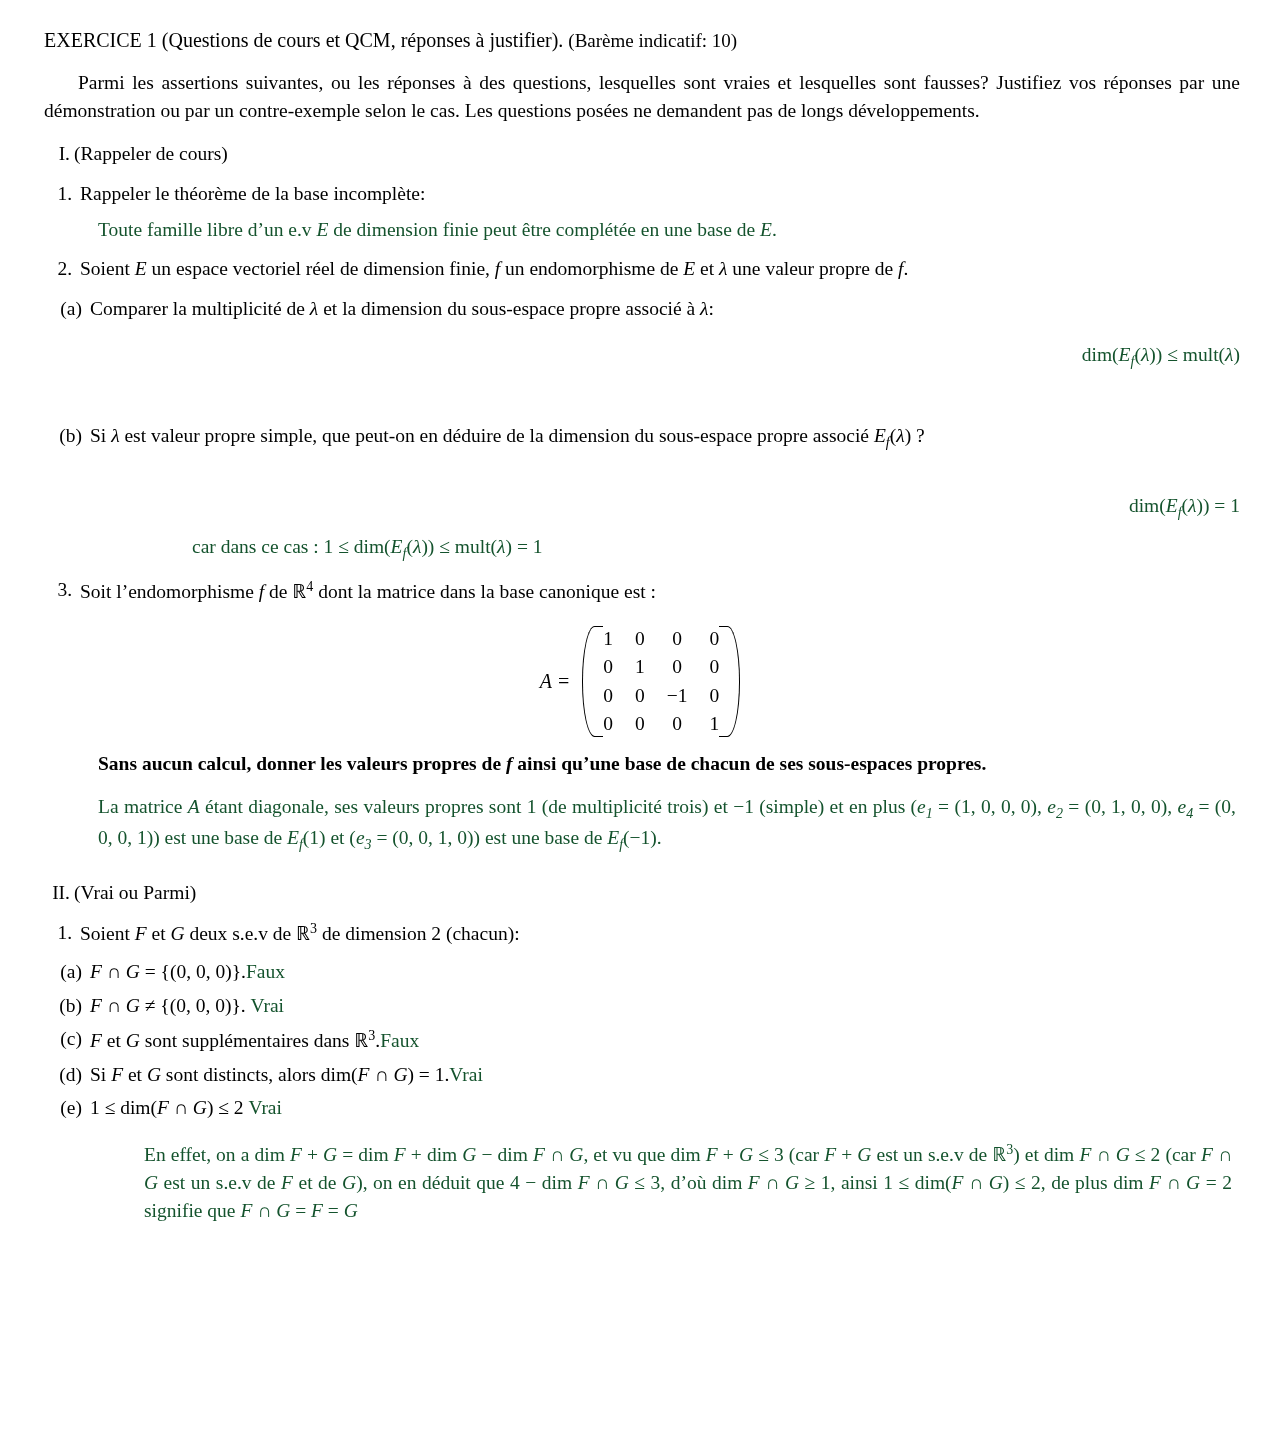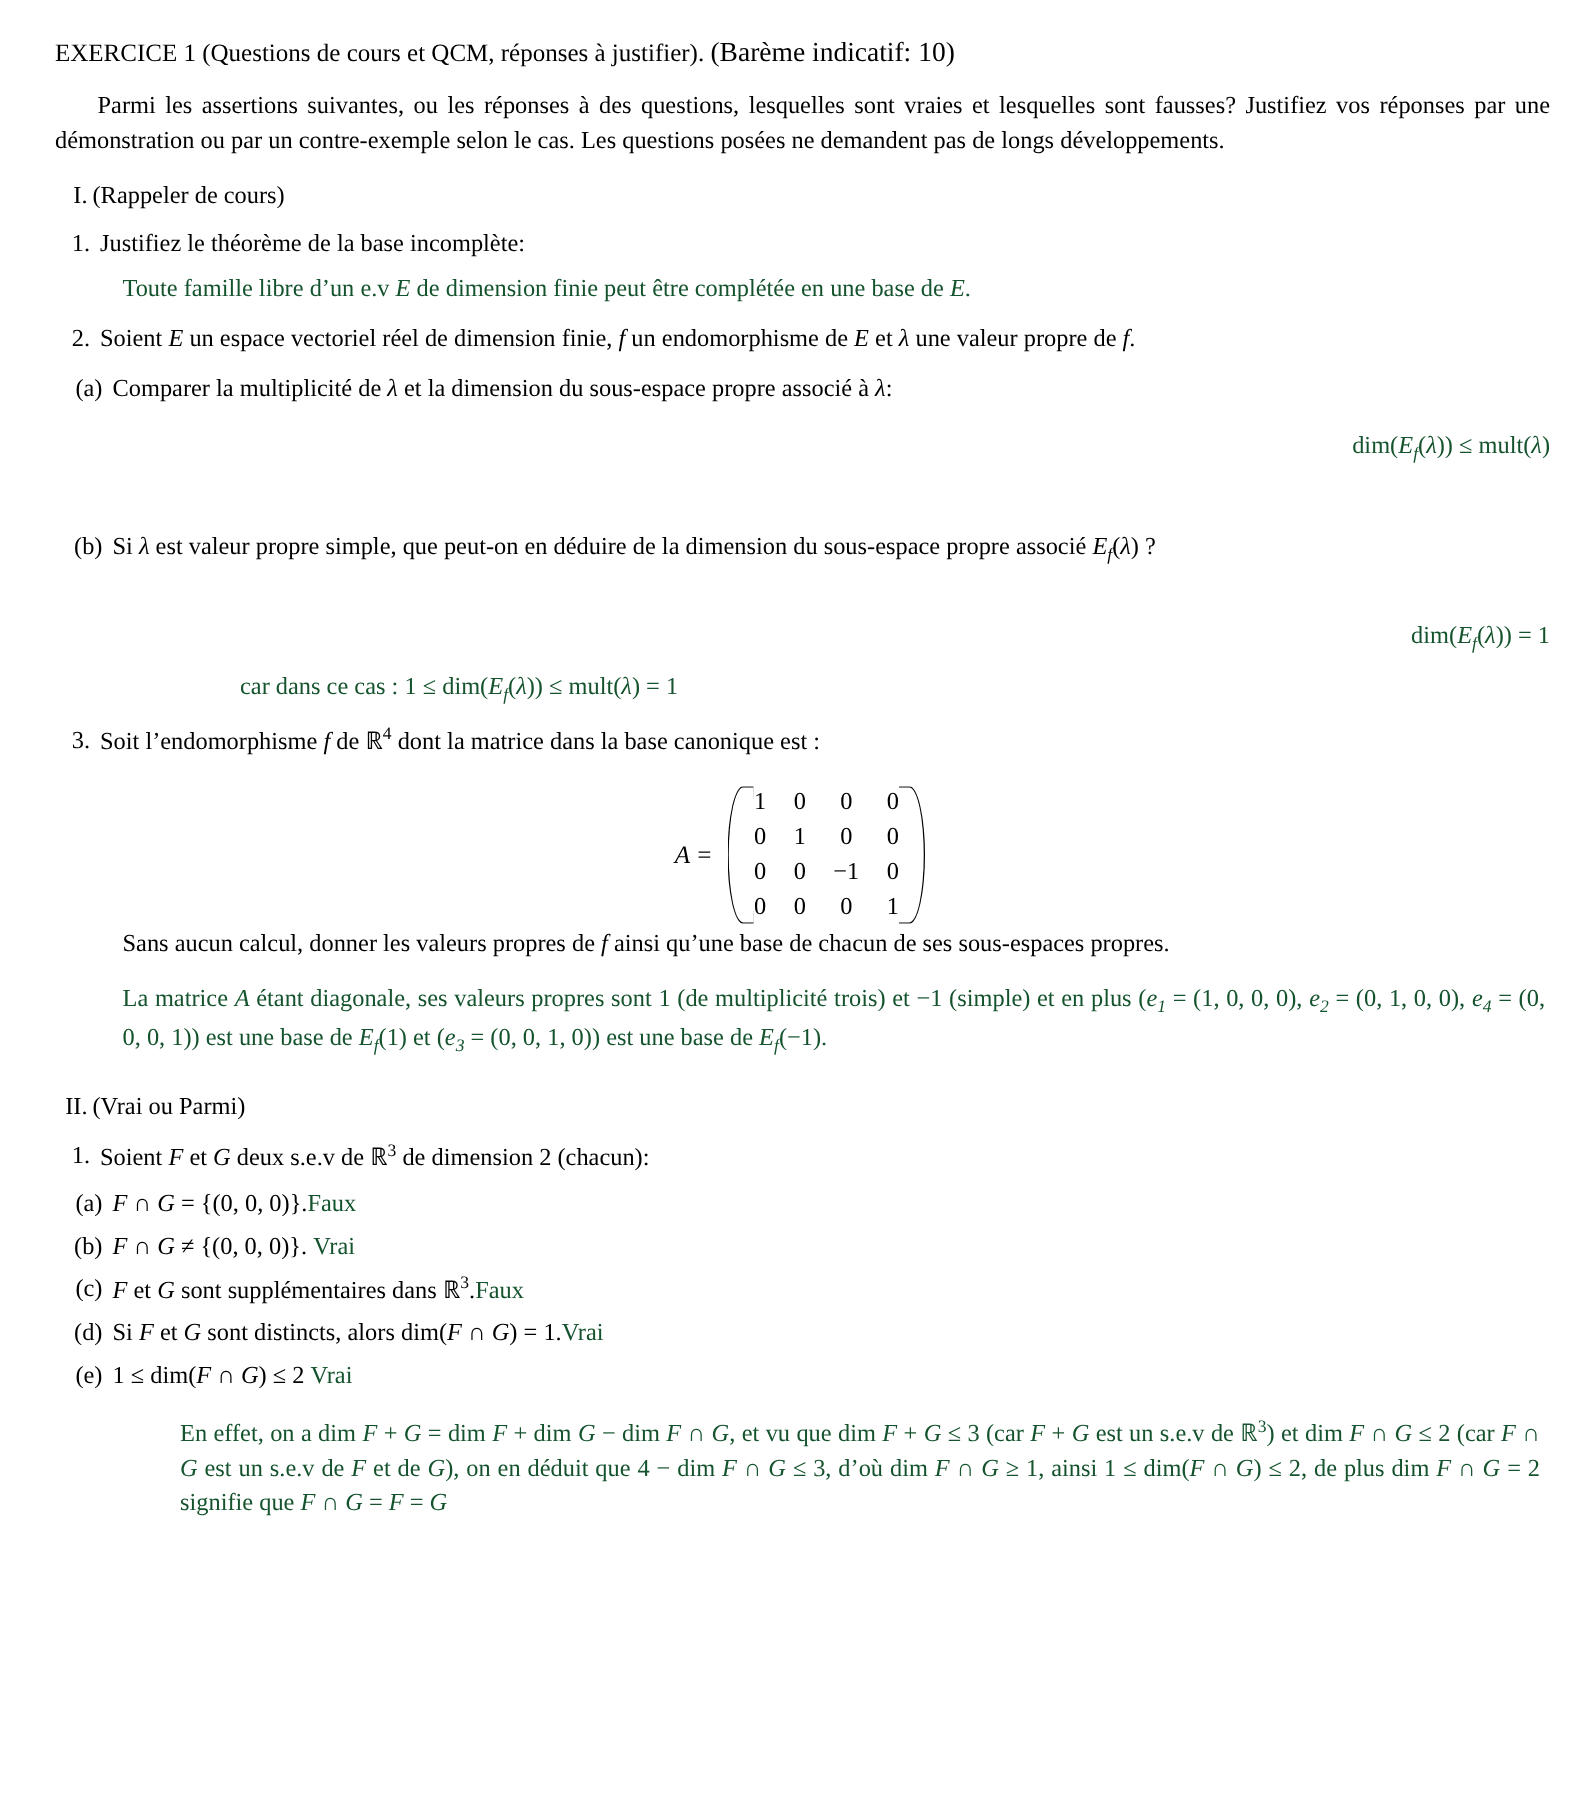--- a/index.html
+++ b/index.html
@@ -21,21 +21,21 @@
   }
   .red { color: #14532d; }
   .mathvar { font-style: italic; font-family: "Liberation Serif", serif; }
   .math { font-family: "Liberation Serif", serif; }
 
   .title-line {
     margin: 0 0 14px 0;
     font-size: 20px;
   }
   .title-line .head { font-weight: normal; }
-  .title-line .bareme { font-size: 22px; }
+  .title-line .bareme { font-size: 19px; }
 
   p.intro {
     margin: 0 0 16px 0;
     text-align: justify;
     text-indent: 34px;
   }
   .sec-head {
     margin: 10px 0 8px 0;
     padding-left: 30px;
     position: relative;
@@ -74,23 +74,24 @@
     padding-left: 54px;
   }
   .centered {
     text-align: right;
     margin: 18px 0 0 0;
   }
   .gap-lg { height: 38px; }
   .gap-md { height: 22px; }
 
   .indent-body {
-    margin: 2px 0 0 0;
+    margin: 12px 0 0 0;
     padding-left: 54px;
     text-align: justify;
+    font-weight: bold;
   }
   .answer-block {
     margin: 16px 0 0 0;
     padding-left: 54px;
     padding-right: 4px;
     text-align: justify;
   }
   .answer-block-deep {
     margin: 18px 0 0 0;
     padding-left: 100px;
@@ -165,21 +166,21 @@
 
   <p class="intro">Parmi les assertions suivantes, ou les réponses à des questions, lesquelles sont vraies et lesquelles sont fausses? Justifiez vos réponses par une démonstration ou par un contre-exemple selon le cas. Les questions posées ne demandent pas de longs développements.</p>
 
   <div class="sec-head">
     <span class="lbl">I.</span>
     <span>(Rappeler de cours)</span>
   </div>
 
   <div class="num-item">
     <span class="lbl">1.</span>
-    <span>Justifiez le théorème de la base incomplète:</span>
+    <span>Rappeler le théorème de la base incomplète:</span>
   </div>
   <div class="answer-inline red">
     <span>Toute famille libre d’un e.v <span class="mathvar">E</span> de dimension finie peut être complétée en une base de <span class="mathvar">E</span>.</span>
   </div>
 
   <div class="num-item">
     <span class="lbl">2.</span>
     <span>Soient <span class="mathvar">E</span> un espace vectoriel réel de dimension finie, <span class="mathvar">f</span> un endomorphisme de <span class="mathvar">E</span> et <span class="mathvar">λ</span> une valeur propre de <span class="mathvar">f</span>.</span>
   </div>
 

